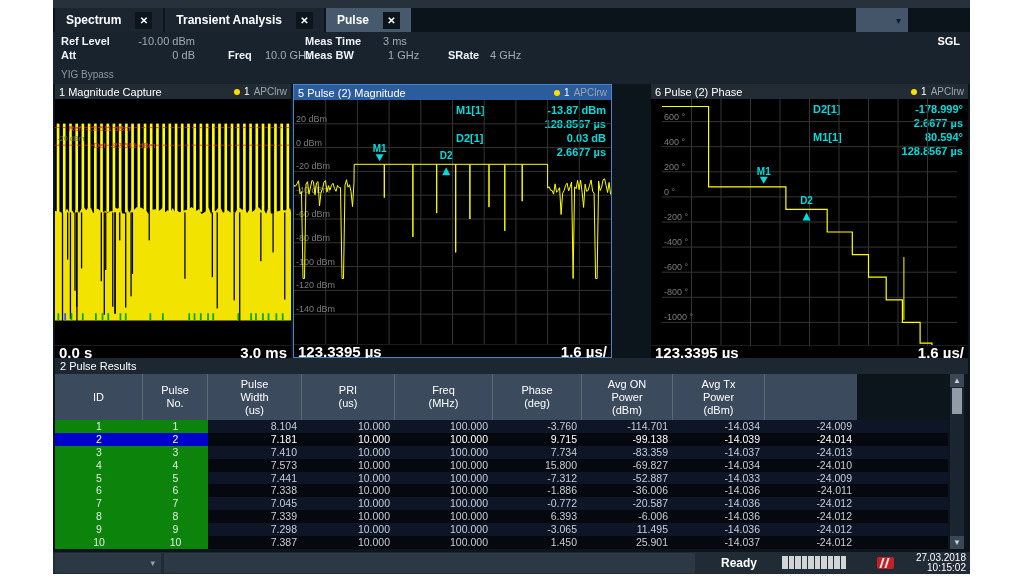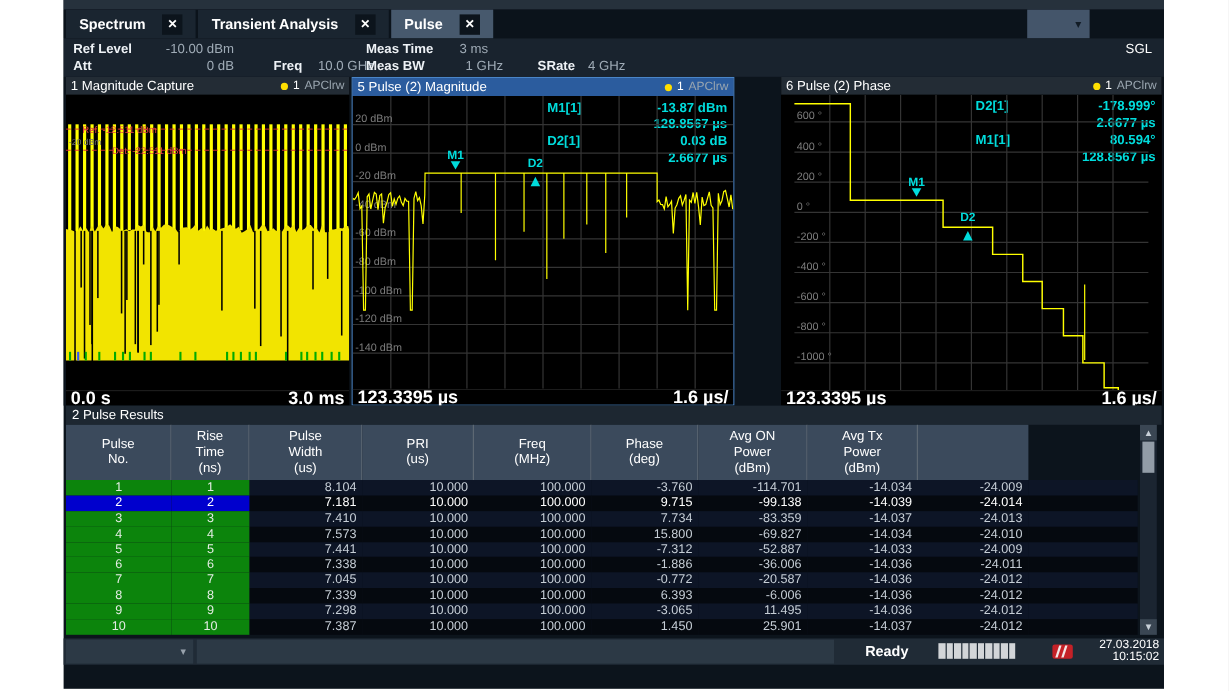--- a/index.html
+++ b/index.html
@@ -18,21 +18,21 @@
   .gicon i { background:#5b93cc; }
   .gicon i.lt { background:#dce7f2; }
   .tabmenu { position:absolute; right:62px; top:0; width:52px; height:24px; background:#44556a; color:#121c26; font-size:10px; display:flex; align-items:center; justify-content:flex-end; padding-right:7px; }
 
   
   .settings { height:32px; position:relative; background:#19232e; font-size:11px; }
   .settings span { position:absolute; white-space:nowrap; }
   .slbl { color:#eef2f6; font-weight:bold; }
   .sval { color:#9fabb6; }
   .valbox { width:68px; text-align:right; }
-  .sgl { right:10px; color:#fff; font-weight:normal;margin-left:16px; }
+  .sgl { right:10px; color:#fff; font-weight:bold;margin-left:16px; }
   .yig { height:20px; display:flex; align-items:center; padding-left:8px; color:#8d97a1; font-size:10px; background:#19232e; }
 
   
   .panels { height:274px; display:flex; gap:2px; padding:0 2px; background:#0c141c; }
   .panel { display:flex; flex-direction:column; background:#000; }
   .p1 { width:236px; }
   .p5 { width:319px; border:1px solid #4a85c7; }
   .p6 { flex:1;margin-left:37px; }
   .ptitle { height:15px; background:#232c35; color:#fff; font-size:11px; display:flex; align-items:center; justify-content:space-between; padding:0 4px; flex:none; }
   .p5 .ptitle { background:#2b5c9e; }
@@ -113,20 +113,21 @@
     <span class="slbl" style="left:8px;top:17px">Att</span>
     <span class="sval valbox" style="left:74px;top:17px">0 dB</span>
     <span class="slbl" style="left:175px;top:17px">Freq</span>
     <span class="sval" style="left:212px;top:17px">10.0 GHz</span>
     <span class="slbl" style="left:252px;top:17px">Meas BW</span>
     <span class="sval" style="left:335px;top:17px">1 GHz</span>
     <span class="slbl" style="left:395px;top:17px">SRate</span>
     <span class="sval" style="left:437px;top:17px">4 GHz</span>
   </div>
 
+  <div class="yig">YIG Bypass</div>
 
   <div class="panels">
 
     <div class="panel p1">
       <div class="ptitle">
         <span>1 Magnitude Capture</span>
         <span class="legend">
           <span class="dot"></span>
             <span>1</span>
           <span class="mode">APClrw</span>
@@ -349,27 +350,25 @@
         <span>1.6 µs/</span>
       </div>
     </div>
 
   </div>
 
   <div class="tsection">
     <div class="ttitle">2 Pulse Results</div>
     <div class="thead" id="thead">
         <div class="thcell">
+          <span>ID</span>
+        </div>
+        <div class="thcell">
           <span>Pulse</span>
           <span>No.</span>
-        </div>
-        <div class="thcell">
-          <span>Rise</span>
-          <span>Time</span>
-          <span>(ns)</span>
         </div>
         <div class="thcell">
           <span>Pulse</span>
           <span>Width</span>
           <span>(us)</span>
         </div>
         <div class="thcell">
           <span>PRI</span>
           <span>(us)</span>
         </div>

